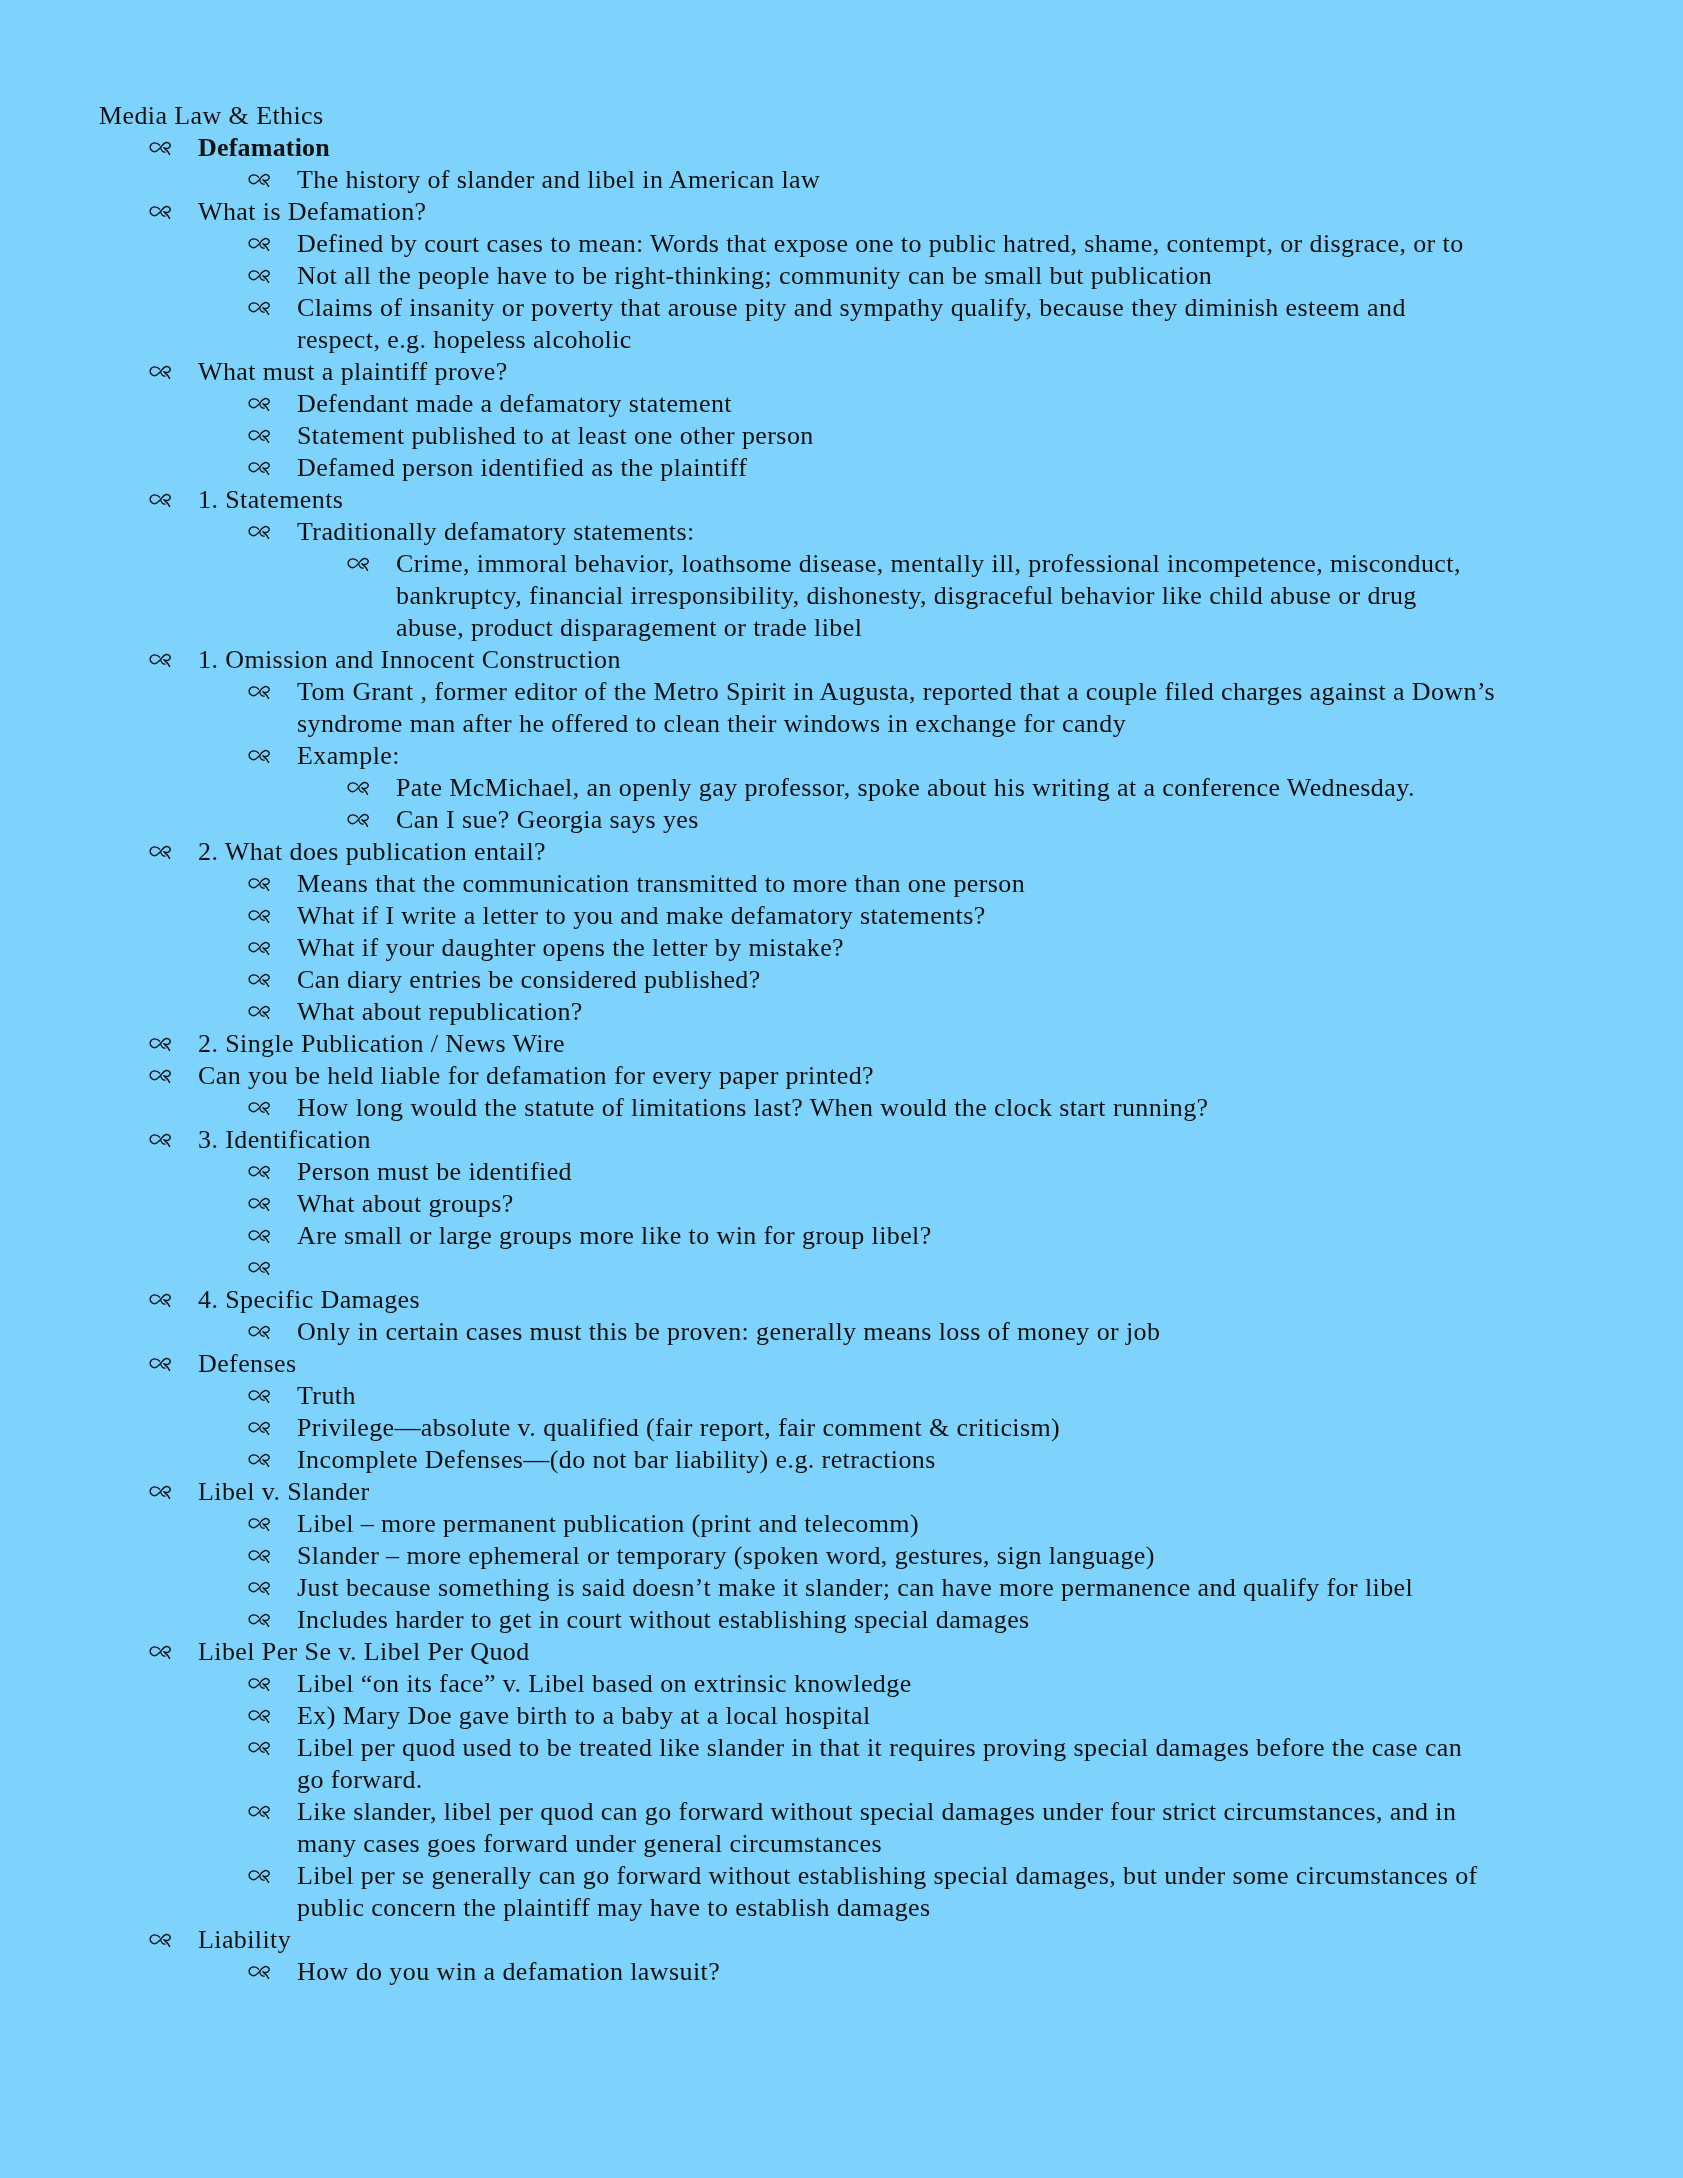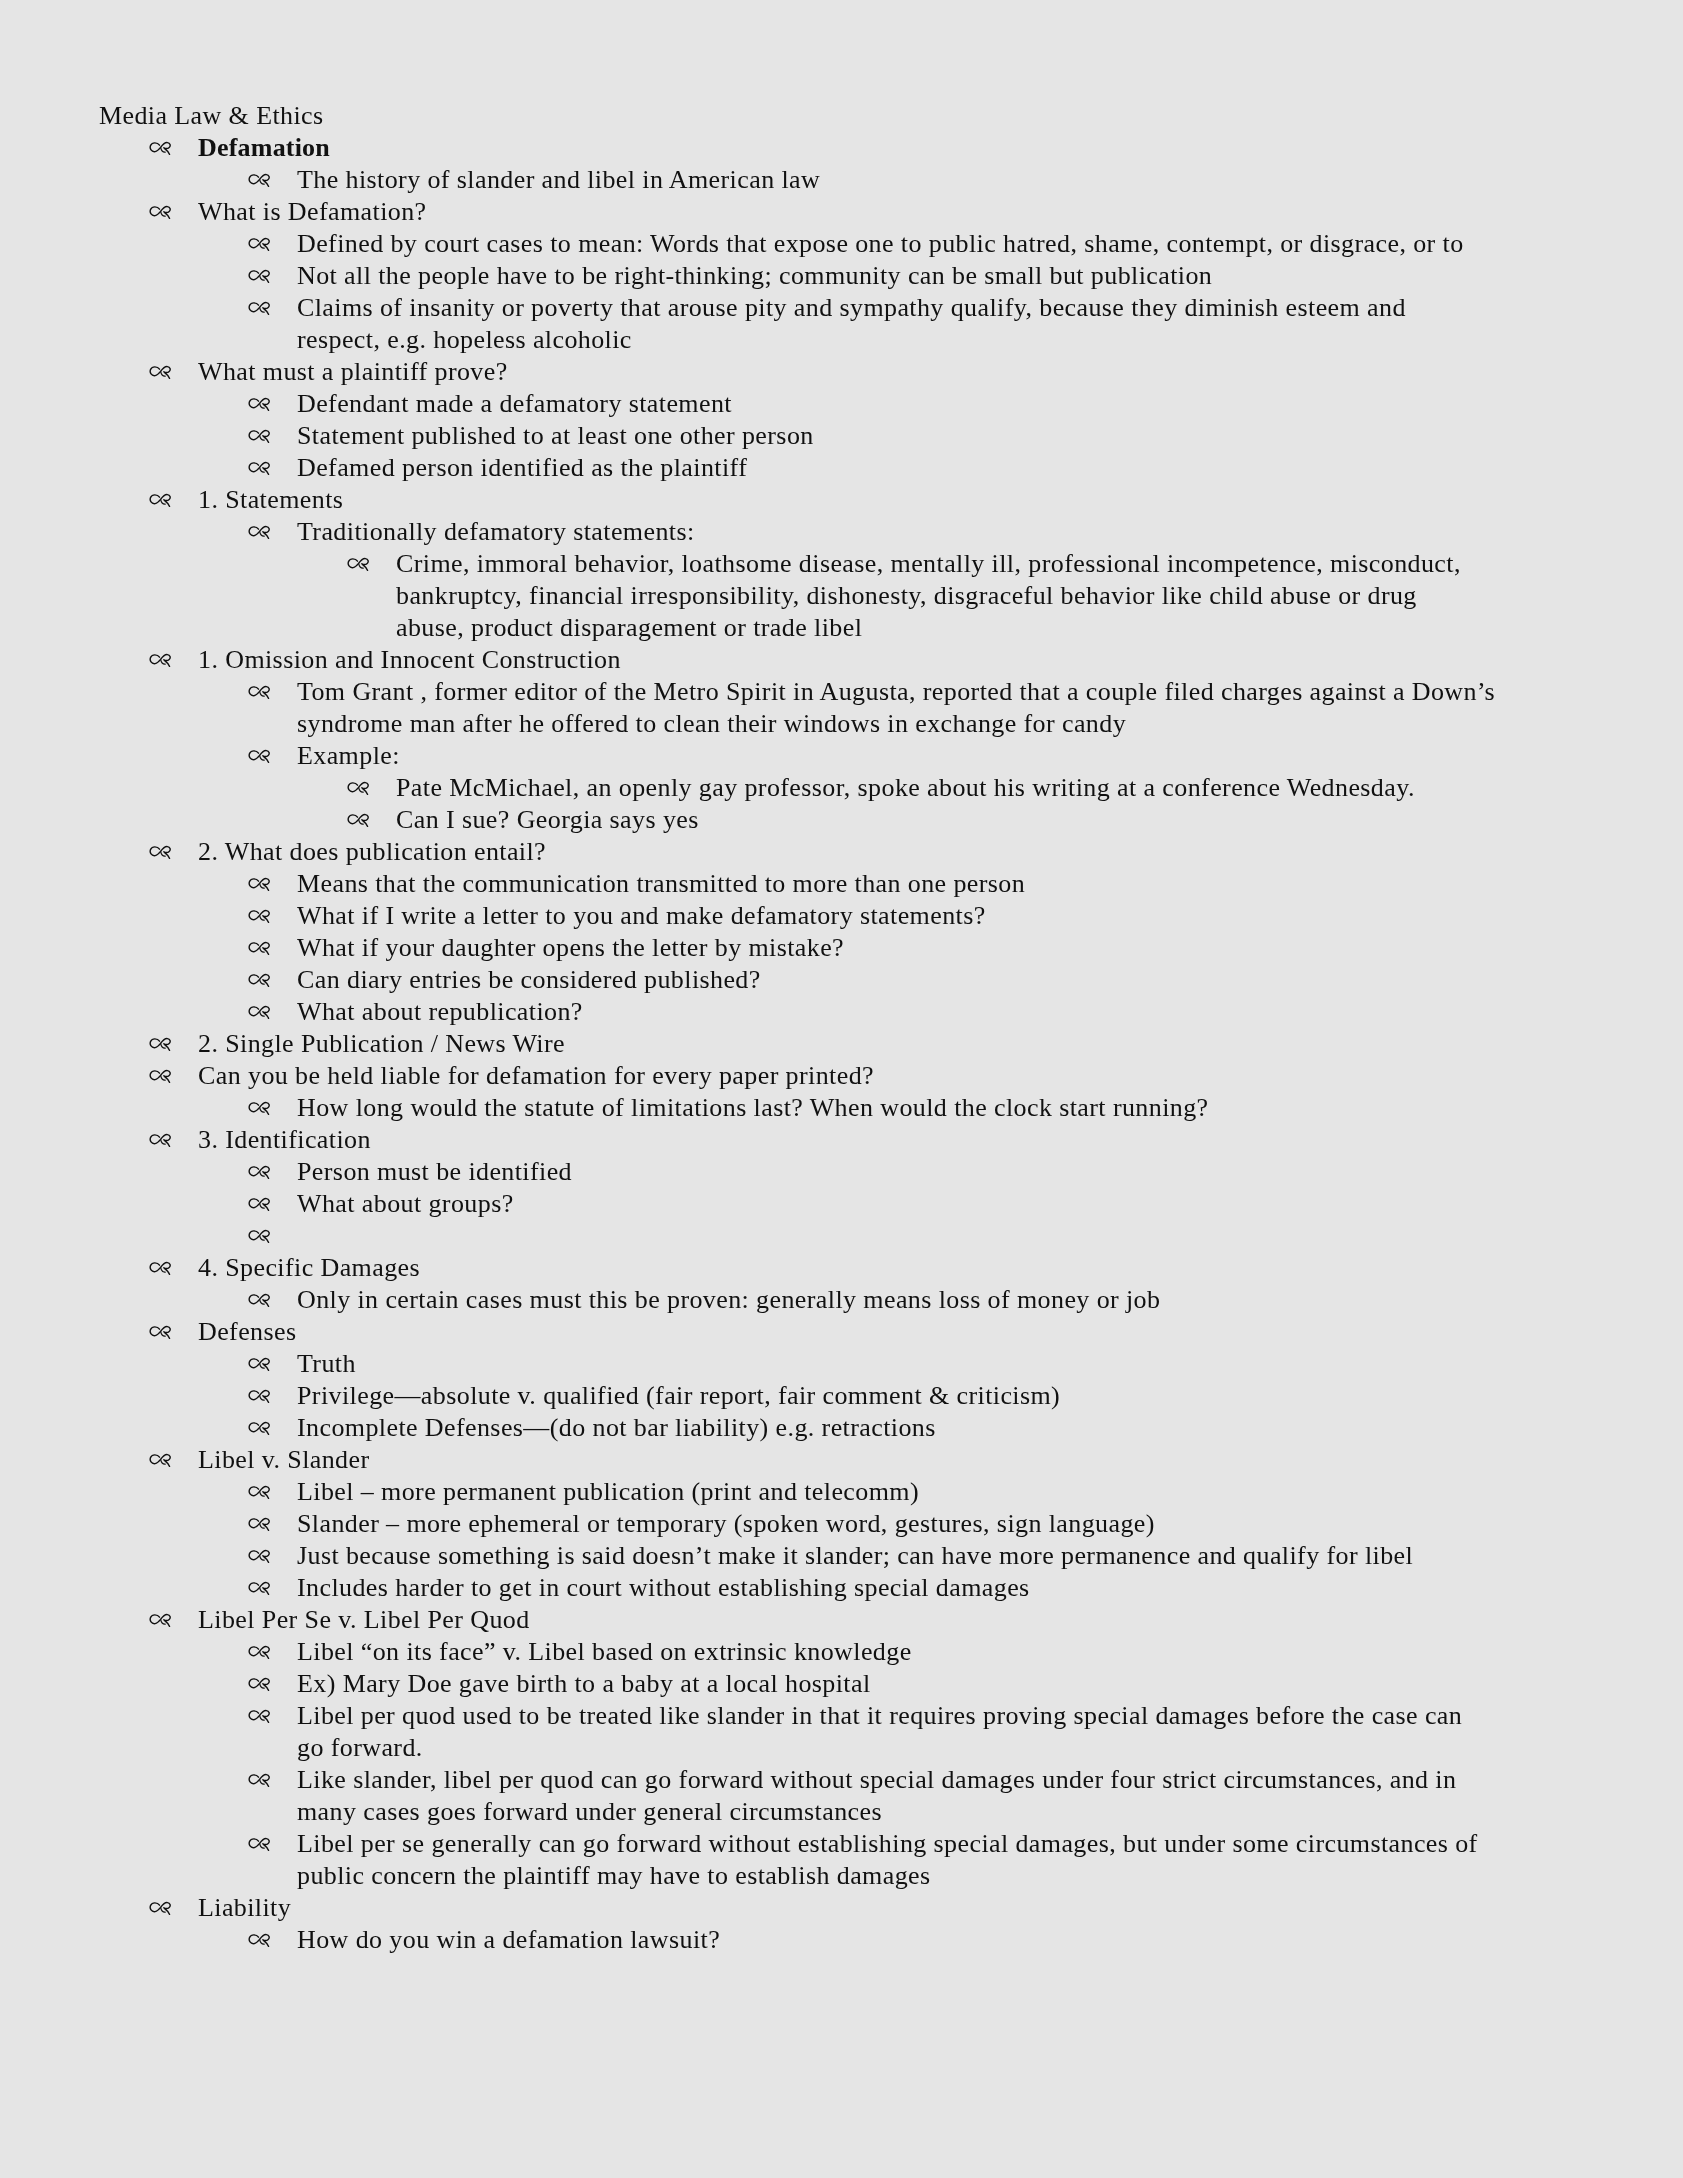--- a/index.html
+++ b/index.html
@@ -14,21 +14,21 @@
       overflow: hidden;
       font-family: "Liberation Serif", "DejaVu Serif", serif;
       color: #111111;
     }
     .page {
       position: absolute;
       left: 0;
       top: 0;
       width: 1683px;
       height: 2178px;
-      background: #e5e5e5;
+      background: #7dd3fc;
     }
     .doc-title {
       position: absolute;
       left: 99px;
       top: 100px;
       font-size: 26px;
       line-height: 32px;
       letter-spacing: 0.4px;
       white-space: nowrap;
     }
@@ -353,20 +353,29 @@
   </span>
 <span class="line">What about groups?</span>
       </li>
       <li class="item lvl2">
   <span class="bullet">
     <svg viewBox="0 0 23 15" xmlns="http://www.w3.org/2000/svg" aria-hidden="true">
       <path d="M10.5 4.2 C 8.5 1.2, 3.2 0.9, 1.6 4.4 C 0.2 7.6, 2.6 11.2, 6.2 10.6 C 8.6 10.2, 10.2 8.2, 11.6 6.4 C 13.2 4.2, 15.6 1.2, 18.4 1.6 C 21.2 2.0, 22.0 4.8, 20.2 6.4 C 18.8 7.7, 16.4 7.5, 14.8 6.8 C 16.6 8.2, 19.4 10.2, 20.6 13.4" fill="none" stroke="#111" stroke-width="1.4" stroke-linecap="round" stroke-linejoin="round"></path>
       <path d="M11.6 6.4 C 12.2 9.2, 14.0 11.4, 16.2 11.2" fill="none" stroke="#111" stroke-width="1.2" stroke-linecap="round"></path>
     </svg>
   </span>
+<span class="line">Are small or large groups more like to win for group libel?</span>
+      </li>
+      <li class="item lvl2">
+  <span class="bullet">
+    <svg viewBox="0 0 23 15" xmlns="http://www.w3.org/2000/svg" aria-hidden="true">
+      <path d="M10.5 4.2 C 8.5 1.2, 3.2 0.9, 1.6 4.4 C 0.2 7.6, 2.6 11.2, 6.2 10.6 C 8.6 10.2, 10.2 8.2, 11.6 6.4 C 13.2 4.2, 15.6 1.2, 18.4 1.6 C 21.2 2.0, 22.0 4.8, 20.2 6.4 C 18.8 7.7, 16.4 7.5, 14.8 6.8 C 16.6 8.2, 19.4 10.2, 20.6 13.4" fill="none" stroke="#111" stroke-width="1.4" stroke-linecap="round" stroke-linejoin="round"></path>
+      <path d="M11.6 6.4 C 12.2 9.2, 14.0 11.4, 16.2 11.2" fill="none" stroke="#111" stroke-width="1.2" stroke-linecap="round"></path>
+    </svg>
+  </span>
 <span class="line"></span>
       </li>
       <li class="item lvl1">
   <span class="bullet">
     <svg viewBox="0 0 23 15" xmlns="http://www.w3.org/2000/svg" aria-hidden="true">
       <path d="M10.5 4.2 C 8.5 1.2, 3.2 0.9, 1.6 4.4 C 0.2 7.6, 2.6 11.2, 6.2 10.6 C 8.6 10.2, 10.2 8.2, 11.6 6.4 C 13.2 4.2, 15.6 1.2, 18.4 1.6 C 21.2 2.0, 22.0 4.8, 20.2 6.4 C 18.8 7.7, 16.4 7.5, 14.8 6.8 C 16.6 8.2, 19.4 10.2, 20.6 13.4" fill="none" stroke="#111" stroke-width="1.4" stroke-linecap="round" stroke-linejoin="round"></path>
       <path d="M11.6 6.4 C 12.2 9.2, 14.0 11.4, 16.2 11.2" fill="none" stroke="#111" stroke-width="1.2" stroke-linecap="round"></path>
     </svg>
   </span>
 <span class="line">4. Specific Damages</span>

